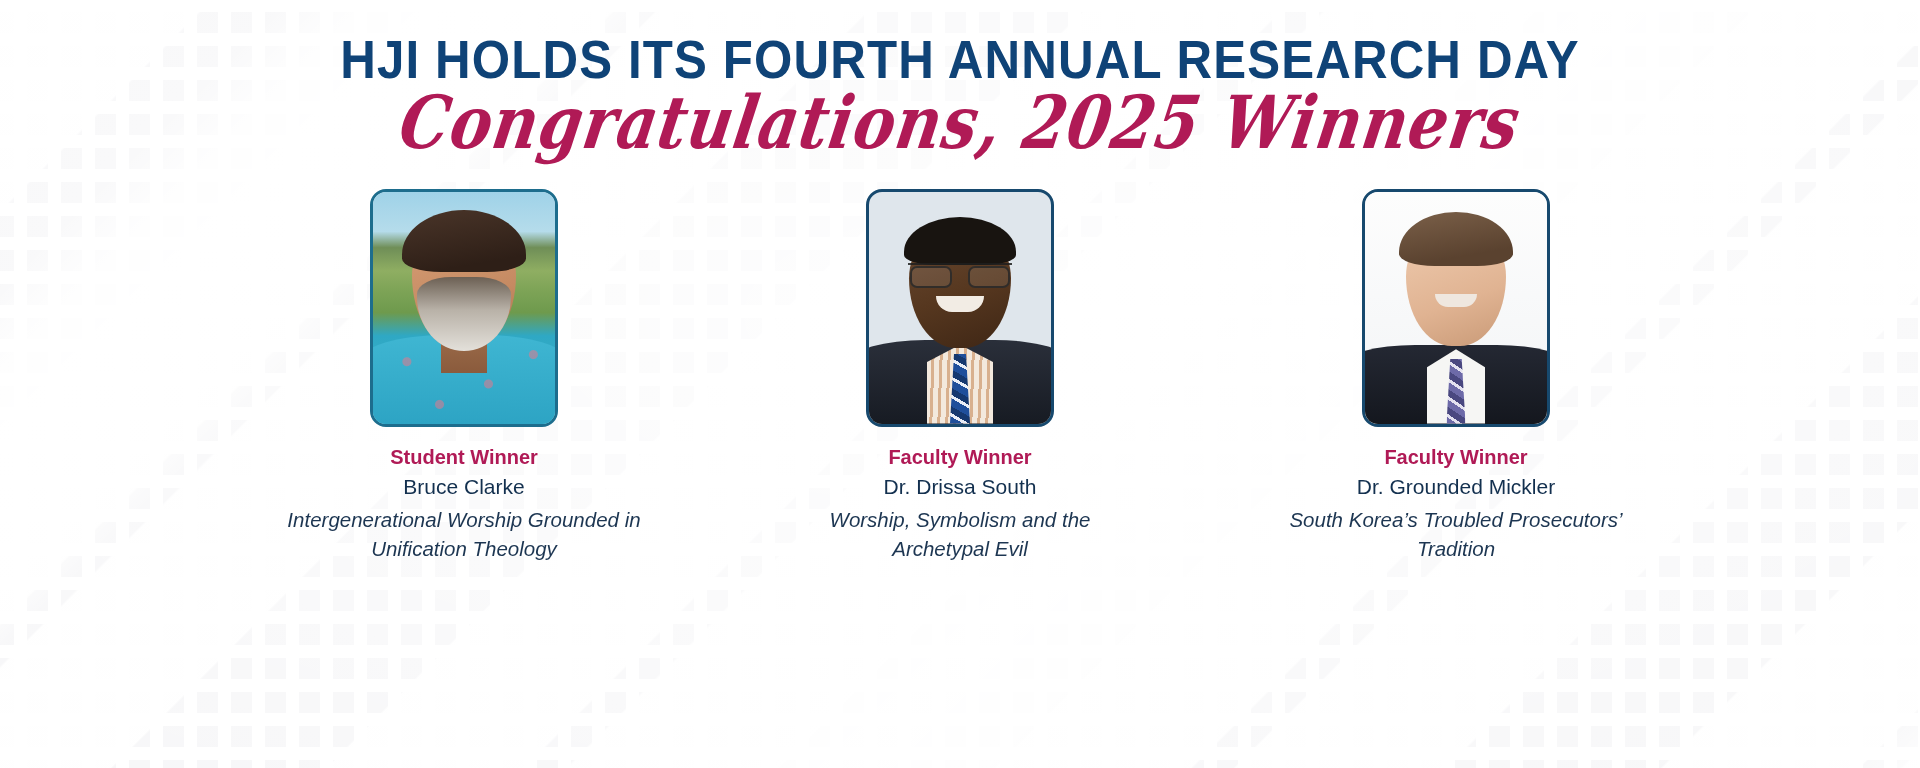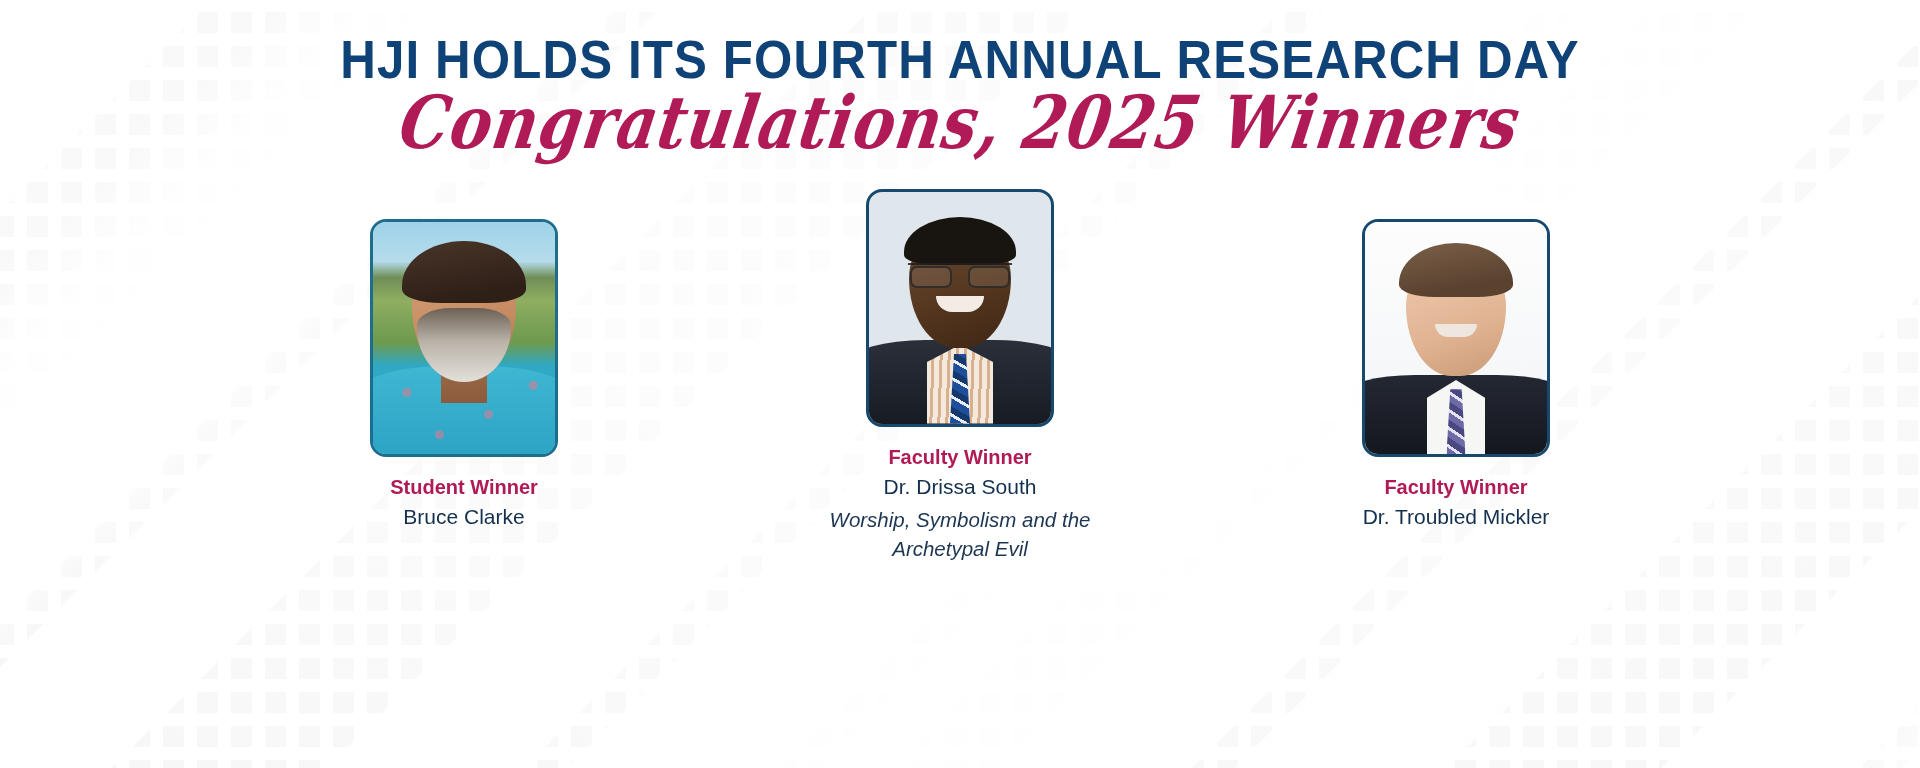--- a/index.html
+++ b/index.html
@@ -384,20 +384,21 @@
           <div class="photo ph1">
             <div class="shirt"></div>
             <div class="neck"></div>
             <div class="head"></div>
             <div class="hair"></div>
             <div class="beard"></div>
           </div>
         </div>
         <div class="cap-role">Student Winner</div>
         <div class="cap-name">Bruce Clarke</div>
+        <div class="cap-title">Intergenerational Worship Grounded in Unification Theology</div>
       </div>
 
       <div class="winner-card">
         <div class="photo-frame">
           <div class="photo ph2">
             <div class="suit"></div>
             <div class="shirt2"></div>
             <div class="tie"></div>
             <div class="head"></div>
             <div class="hair"></div>
@@ -415,18 +416,19 @@
           <div class="photo ph3">
             <div class="suit"></div>
             <div class="shirt3"></div>
             <div class="tie"></div>
             <div class="head"></div>
             <div class="hair"></div>
             <div class="smile"></div>
           </div>
         </div>
         <div class="cap-role">Faculty Winner</div>
-        <div class="cap-name">Dr. Troubled Mickler</div>
+        <div class="cap-name">Dr. Grounded Mickler</div>
+        <div class="cap-title">South Korea’s Troubled Prosecutors’ Tradition</div>
       </div>
 
     </div>
   </div>
 </div>
 
 </body></html>

